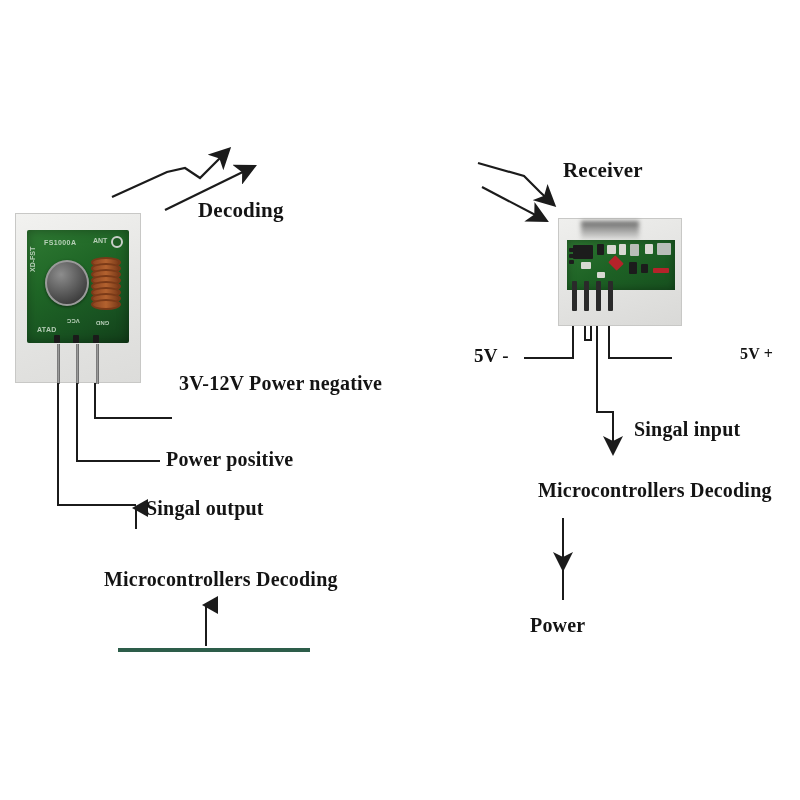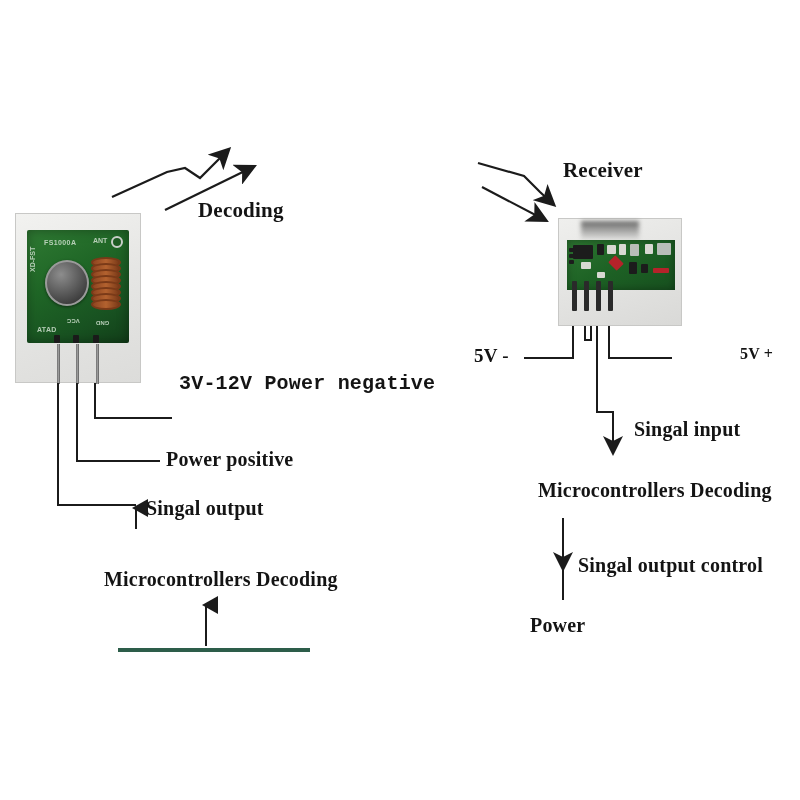--- a/index.html
+++ b/index.html
@@ -20,21 +20,21 @@
   .label {
     position: absolute;
     color: #141414;
     font-family: "Liberation Serif", "DejaVu Serif", serif;
     font-weight: bold;
     white-space: nowrap;
     letter-spacing: 0.2px;
   }
   .lbl-transmit   { left: 198px; top: 198px; font-size: 21px; }
   .lbl-receiver   { left: 563px; top: 158px; font-size: 21px; }
-  .lbl-pwrneg     { left: 179px; top: 372px; font-size: 20px; font-family: Liberation Mono, monospace; }
+  .lbl-pwrneg     { left: 179px; top: 372px; font-size: 20px; }
   .lbl-pwrpos     { left: 166px; top: 448px; font-size: 20px; }
   .lbl-sigout     { left: 146px; top: 497px; font-size: 20px; }
   .lbl-mcu-left   { left: 104px; top: 568px; font-size: 20px; }
   .lbl-5vminus    { left: 474px; top: 345px; font-size: 19px; }
   .lbl-5vplus     { left: 714px; top: 345px; font-size: 16px; margin-left: 26px; }
   .lbl-siginput   { left: 634px; top: 418px; font-size: 20px; }
   .lbl-mcu-right  { left: 538px; top: 479px; font-size: 20px; }
   .lbl-sigoutctl  { left: 578px; top: 554px; font-size: 20px; }
   .lbl-device     { left: 530px; top: 614px; font-size: 20px; }
 
@@ -308,17 +308,16 @@
   <div class="label lbl-mcu-left">Microcontrollers Decoding</div>
 
   <div class="label lbl-5vminus">5V -</div>
 
   <div class="label lbl-5vplus">5V +</div>
 
   <div class="label lbl-siginput">Singal input</div>
 
   <div class="label lbl-mcu-right">Microcontrollers Decoding</div>
 
-  <div class="label lbl-sigoutctl">Singal output control</div>
 
   <div class="label lbl-device">Power</div>
 
 </div>
 
 </body></html>

